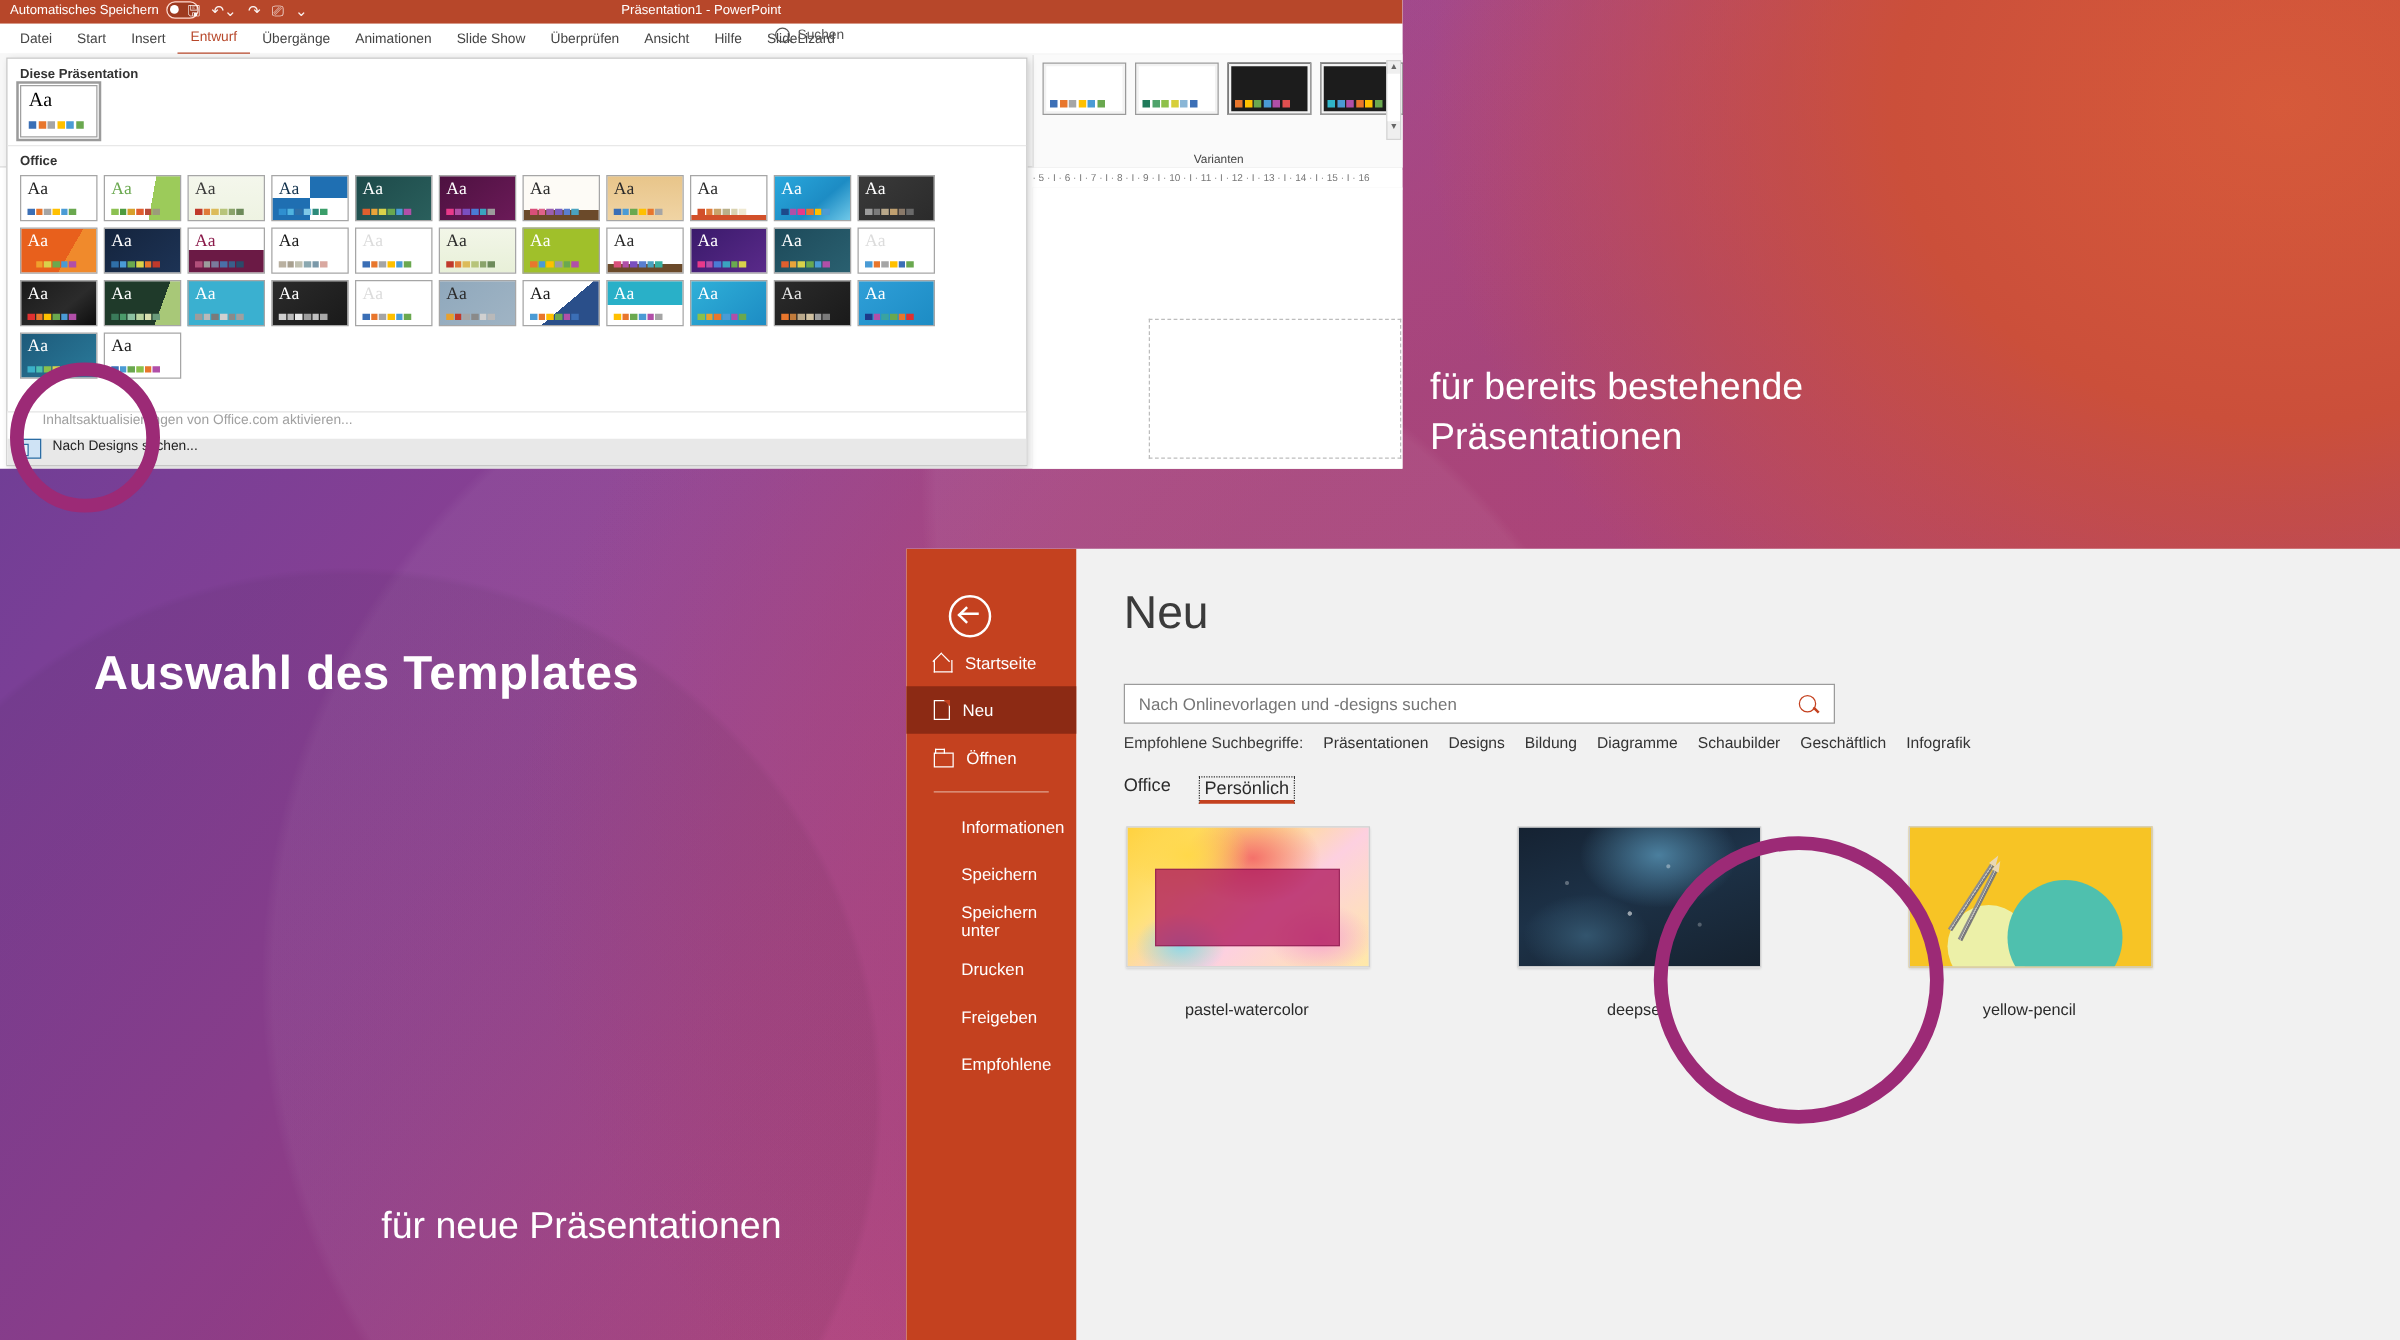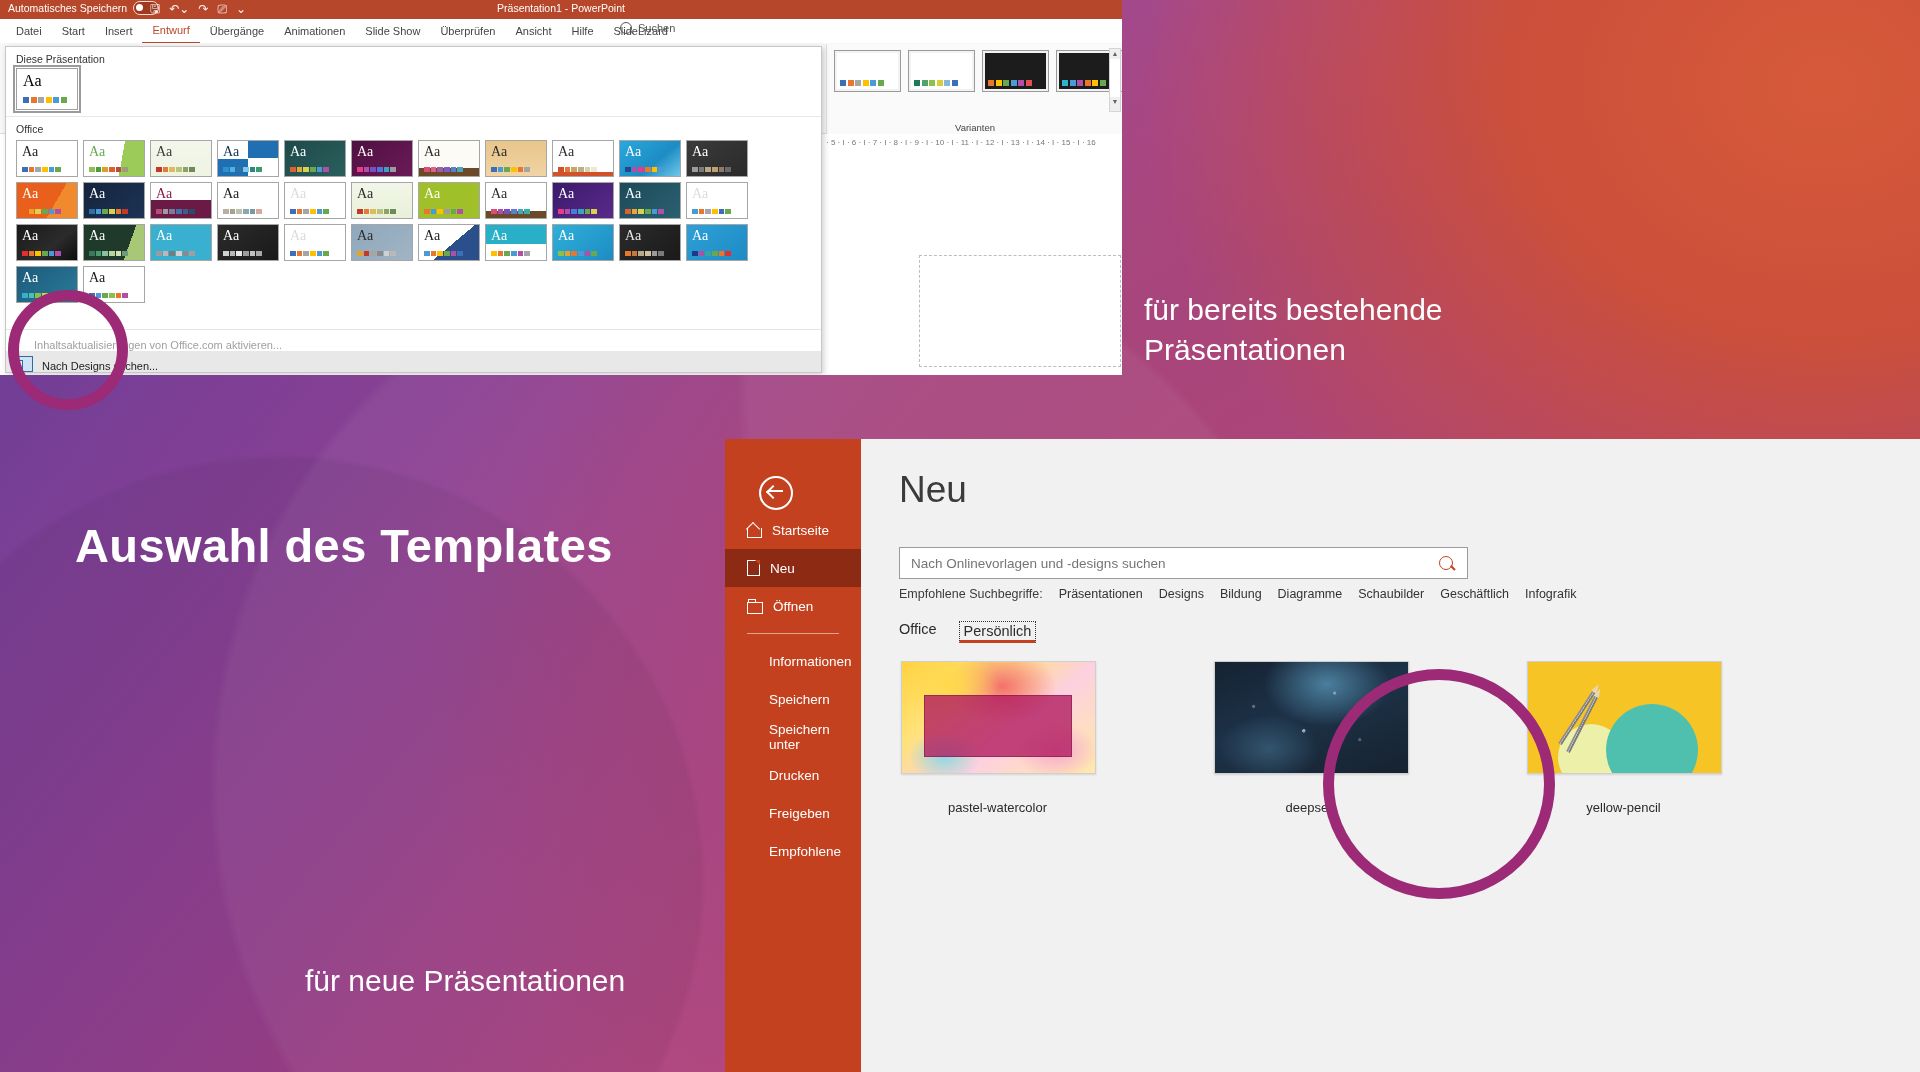--- a/index.html
+++ b/index.html
@@ -58,45 +58,45 @@
   #variants-scroll .mid{height:38px;background:#fff;}
 
   
   #ruler{position:absolute;left:826px;top:136px;width:296px;height:14px;background:#fff;font-size:8px;color:#777;letter-spacing:0;white-space:nowrap;overflow:hidden;padding-top:2px;}
   #canvas-area{position:absolute;left:826px;top:150px;width:296px;height:225px;background:#f0f0f0;}
   #slide-sheet{position:absolute;left:0px;top:0px;width:296px;height:225px;background:#fff;}
   #placeholder{position:absolute;left:93px;top:105px;width:200px;height:110px;border:1px dashed #bdbdbd;}
 
   
   #design-dropdown{position:absolute;left:5px;top:46px;width:815px;height:325px;background:#fff;border:1px solid #c6c6c6;box-shadow:2px 2px 6px rgba(0,0,0,.18);}
-  .dd-section-label{font-size:10.5px;font-weight:normal;color:#333;padding:6px 0 3px 10px;}
+  .dd-section-label{font-size:10.5px;font-weight:bold;color:#333;padding:6px 0 3px 10px;}
   #this-pres-row{padding:0 0 6px 10px;}
   #office-scroll{border-top:1px solid #e8e8e8;}
   .thumb-grid{display:flex;flex-wrap:wrap;gap:5px;padding:2px 0 4px 10px;width:795px;}
   .thumb{width:62px;height:37px;border:1px solid #a6a6a6;position:relative;overflow:hidden;box-sizing:border-box;}
   .thumb .aa{position:absolute;left:5px;top:2px;font-size:14px;font-family:"Liberation Serif", serif;line-height:18px;}
   .thumb .pal{position:absolute;left:5px;bottom:4px;display:flex;gap:1.2px;}
   .thumb .pal i{width:5.5px;height:5.5px;display:block;}
   .big-thumb{width:60px;height:40px;border:1px solid #a0a0a0;background:#fff;position:relative;outline:2px solid #9b9b9b;outline-offset:1px;}
   .big-thumb .aa{position:absolute;left:6px;top:3px;font-size:16px;font-family:"Liberation Serif", serif;}
   .big-thumb .pal{position:absolute;left:6px;bottom:6px;display:flex;gap:1.5px;}
   .big-thumb .pal i{width:6px;height:6px;display:block;}
 
   #dd-footer{position:absolute;left:0;right:0;bottom:0;background:#fff;border-top:1px solid #e4e4e4;}
-  .dd-item{display:flex;align-items:flex-end;gap:9px;height:21px;padding-left:10px;font-size:11px;color:#222;}
+  .dd-item{display:flex;align-items:flex-start;gap:9px;height:21px;padding-left:10px;font-size:11px;color:#222;}
   .dd-item.grey{color:#a0a0a0;padding-left:28px;}
   .dd-item.hover{background:#e8e8e8;}
   .dd-ic{width:15px;height:14px;display:inline-block;position:relative;}
   .ic-browse{border:1.3px solid #2b6ca3;background:#cfe3f5;}
   .ic-browse::after{content:"";position:absolute;left:-3px;top:3px;width:7px;height:8px;border:1.3px solid #2b6ca3;background:#eaf3fc;}
   .ic-save{border:1.4px solid #555;background:#fff;}
   .ic-save::after{content:"";position:absolute;left:3px;top:5px;right:3px;bottom:0;border:1.4px solid #555;border-bottom:none;background:#fff;}
 
   
-  #headline{position:absolute;left:75px;top:518px;font-size:47px;font-weight:bold;color:#fff;letter-spacing:.4px;white-space:nowrap;}
+  #headline{position:absolute;left:75px;top:518px;font-size:38px;font-weight:bold;color:#fff;letter-spacing:.4px;white-space:nowrap;}
   #caption-right{position:absolute;left:1144px;top:290px;width:430px;font-size:30px;color:#fff;line-height:1.33;}
   #caption-bottom{position:absolute;left:305px;top:964px;font-size:30px;color:#fff;white-space:nowrap;}
 
   
   #backstage{position:absolute;left:725px;top:439px;width:1195px;height:633px;background:#f1f1f1;overflow:hidden;}
   #bs-nav{position:absolute;left:0;top:0;width:136px;height:633px;background:#c4411f;}
   #bs-back{position:absolute;left:34px;top:37px;width:30px;height:30px;border:2px solid #fff;border-radius:50%;}
   #bs-back::before{content:"";position:absolute;left:7px;top:12px;width:15px;height:2px;background:#fff;}
   #bs-back::after{content:"";position:absolute;left:7px;top:9px;width:8px;height:8px;border-left:2px solid #fff;border-bottom:2px solid #fff;transform:rotate(45deg);}
   .bs-item{height:38px;display:flex;align-items:center;gap:10px;padding-left:22px;color:#fff;font-size:13.5px;}

